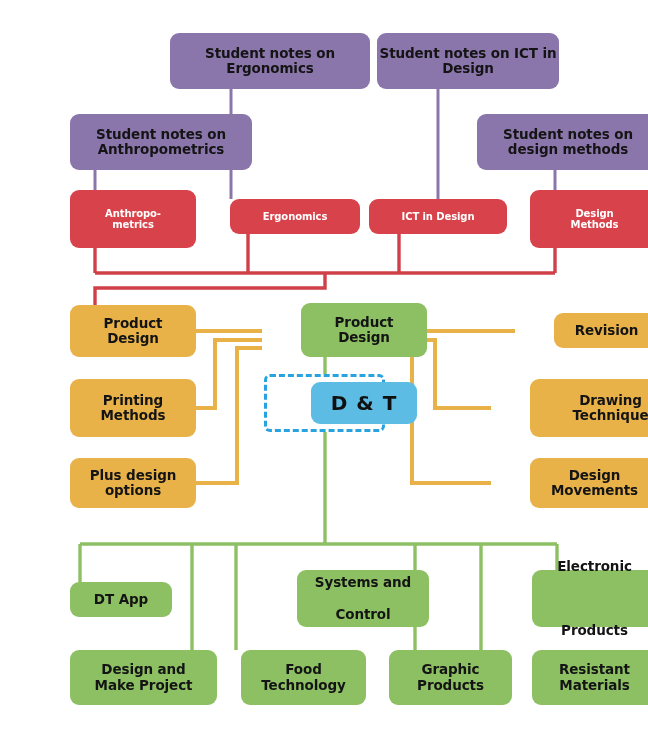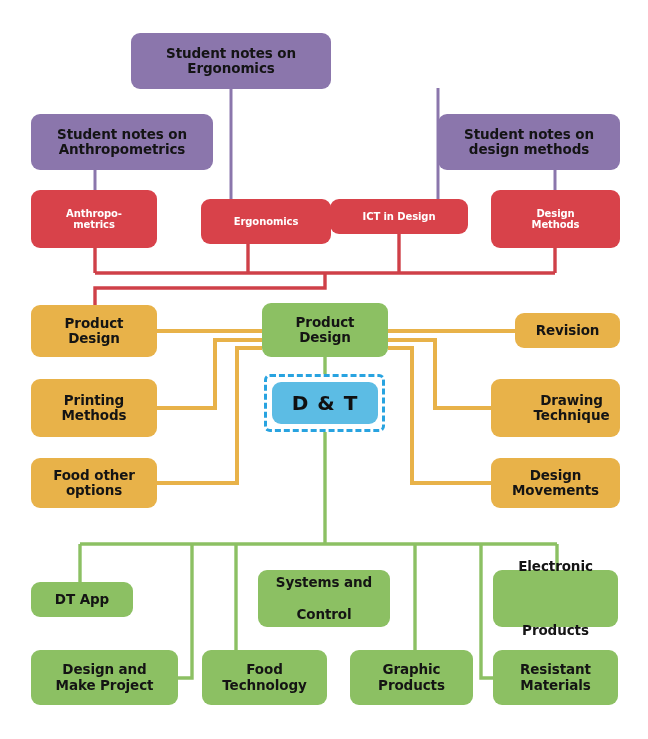--- a/index.html
+++ b/index.html
@@ -27,20 +27,21 @@
     box-sizing: border-box;
     border-radius: 9px;
     display: flex;
     align-items: center;
     justify-content: center;
     text-align: center;
     font-weight: bold;
     line-height: 1.14;
     z-index: 3;
     letter-spacing: -0.1px;
+    margin-left: 39px;
   }
   .node span { display: block; }
   .purple { background: #8b76ac; color: #141414; font-size: 13.5px; }
   .red    { background: #d8424a; color: #ffffff; font-size: 10px; }
   .orange { background: #e8b249; color: #141414; font-size: 13.5px; }
   .green  { background: #8cc063; color: #141414; font-size: 13.5px; }
   .blue   { background: #5cbce4; color: #101010; font-size: 20px; letter-spacing: 1px; }
   .dashring {
     position: absolute;
     box-sizing: border-box;
@@ -90,52 +91,55 @@
       <path d="M236,544 L236,650"></path>
       <path d="M415,544 L415,650"></path>
       <path d="M481,544 L481,678 L493,678"></path>
       <path d="M557,544 L557,570"></path>
     </g>
   </svg>
 
   <div class="node purple" style="left:131px; top:33px; width:200px; height:56px;">
     <span>Student notes on Ergonomics</span>
   </div>
+  <div class="node purple" style="left:338px; top:33px; width:182px; height:56px;">
+    <span>Student notes on ICT in Design</span>
+  </div>
   <div class="node purple" style="left:31px; top:114px; width:182px; height:56px;">
     <span>Student notes on Anthropometrics</span>
   </div>
   <div class="node purple" style="left:438px; top:114px; width:182px; height:56px;">
     <span>Student notes on design methods</span>
   </div>
 
   <div class="node red" style="left:31px; top:190px; width:126px; height:58px; flex-direction:column;">
     <span>Anthropo-</span>
     <span>metrics</span>
   </div>
-  <div class="node red" style="left:201px; top:199px; width:130px; height:45px;">
+  <div class="node red" style="left:191px; top:199px; width:130px; height:35px;">
     <span>Ergonomics</span>
   </div>
   <div class="node red" style="left:330px; top:199px; width:138px; height:35px;">
     <span>ICT in Design</span>
   </div>
   <div class="node red" style="left:491px; top:190px; width:129px; height:58px; flex-direction:column;">
     <span>Design</span>
     <span>Methods</span>
   </div>
 
   <div class="node orange" style="left:31px; top:305px; width:126px; height:52px; flex-direction:column;">
     <span>Product</span>
     <span>Design</span>
   </div>
   <div class="node orange" style="left:31px; top:379px; width:126px; height:58px; flex-direction:column;">
     <span>Printing</span>
     <span>Methods</span>
   </div>
   <div class="node orange" style="left:31px; top:458px; width:126px; height:50px; flex-direction:column;">
-    <span>Food other</span>
+    <span>Plus design</span>
     <span>options</span>
   </div>
 
   <div class="node green" style="left:262px; top:303px; width:126px; height:54px; flex-direction:column;">
     <span>Product</span>
     <span>Design</span>
   </div>
 
   <div class="dashring" style="left:264px; top:374px; width:121px; height:58px;"></div>
   <div class="node blue" style="left:272px; top:382px; width:106px; height:42px;">

